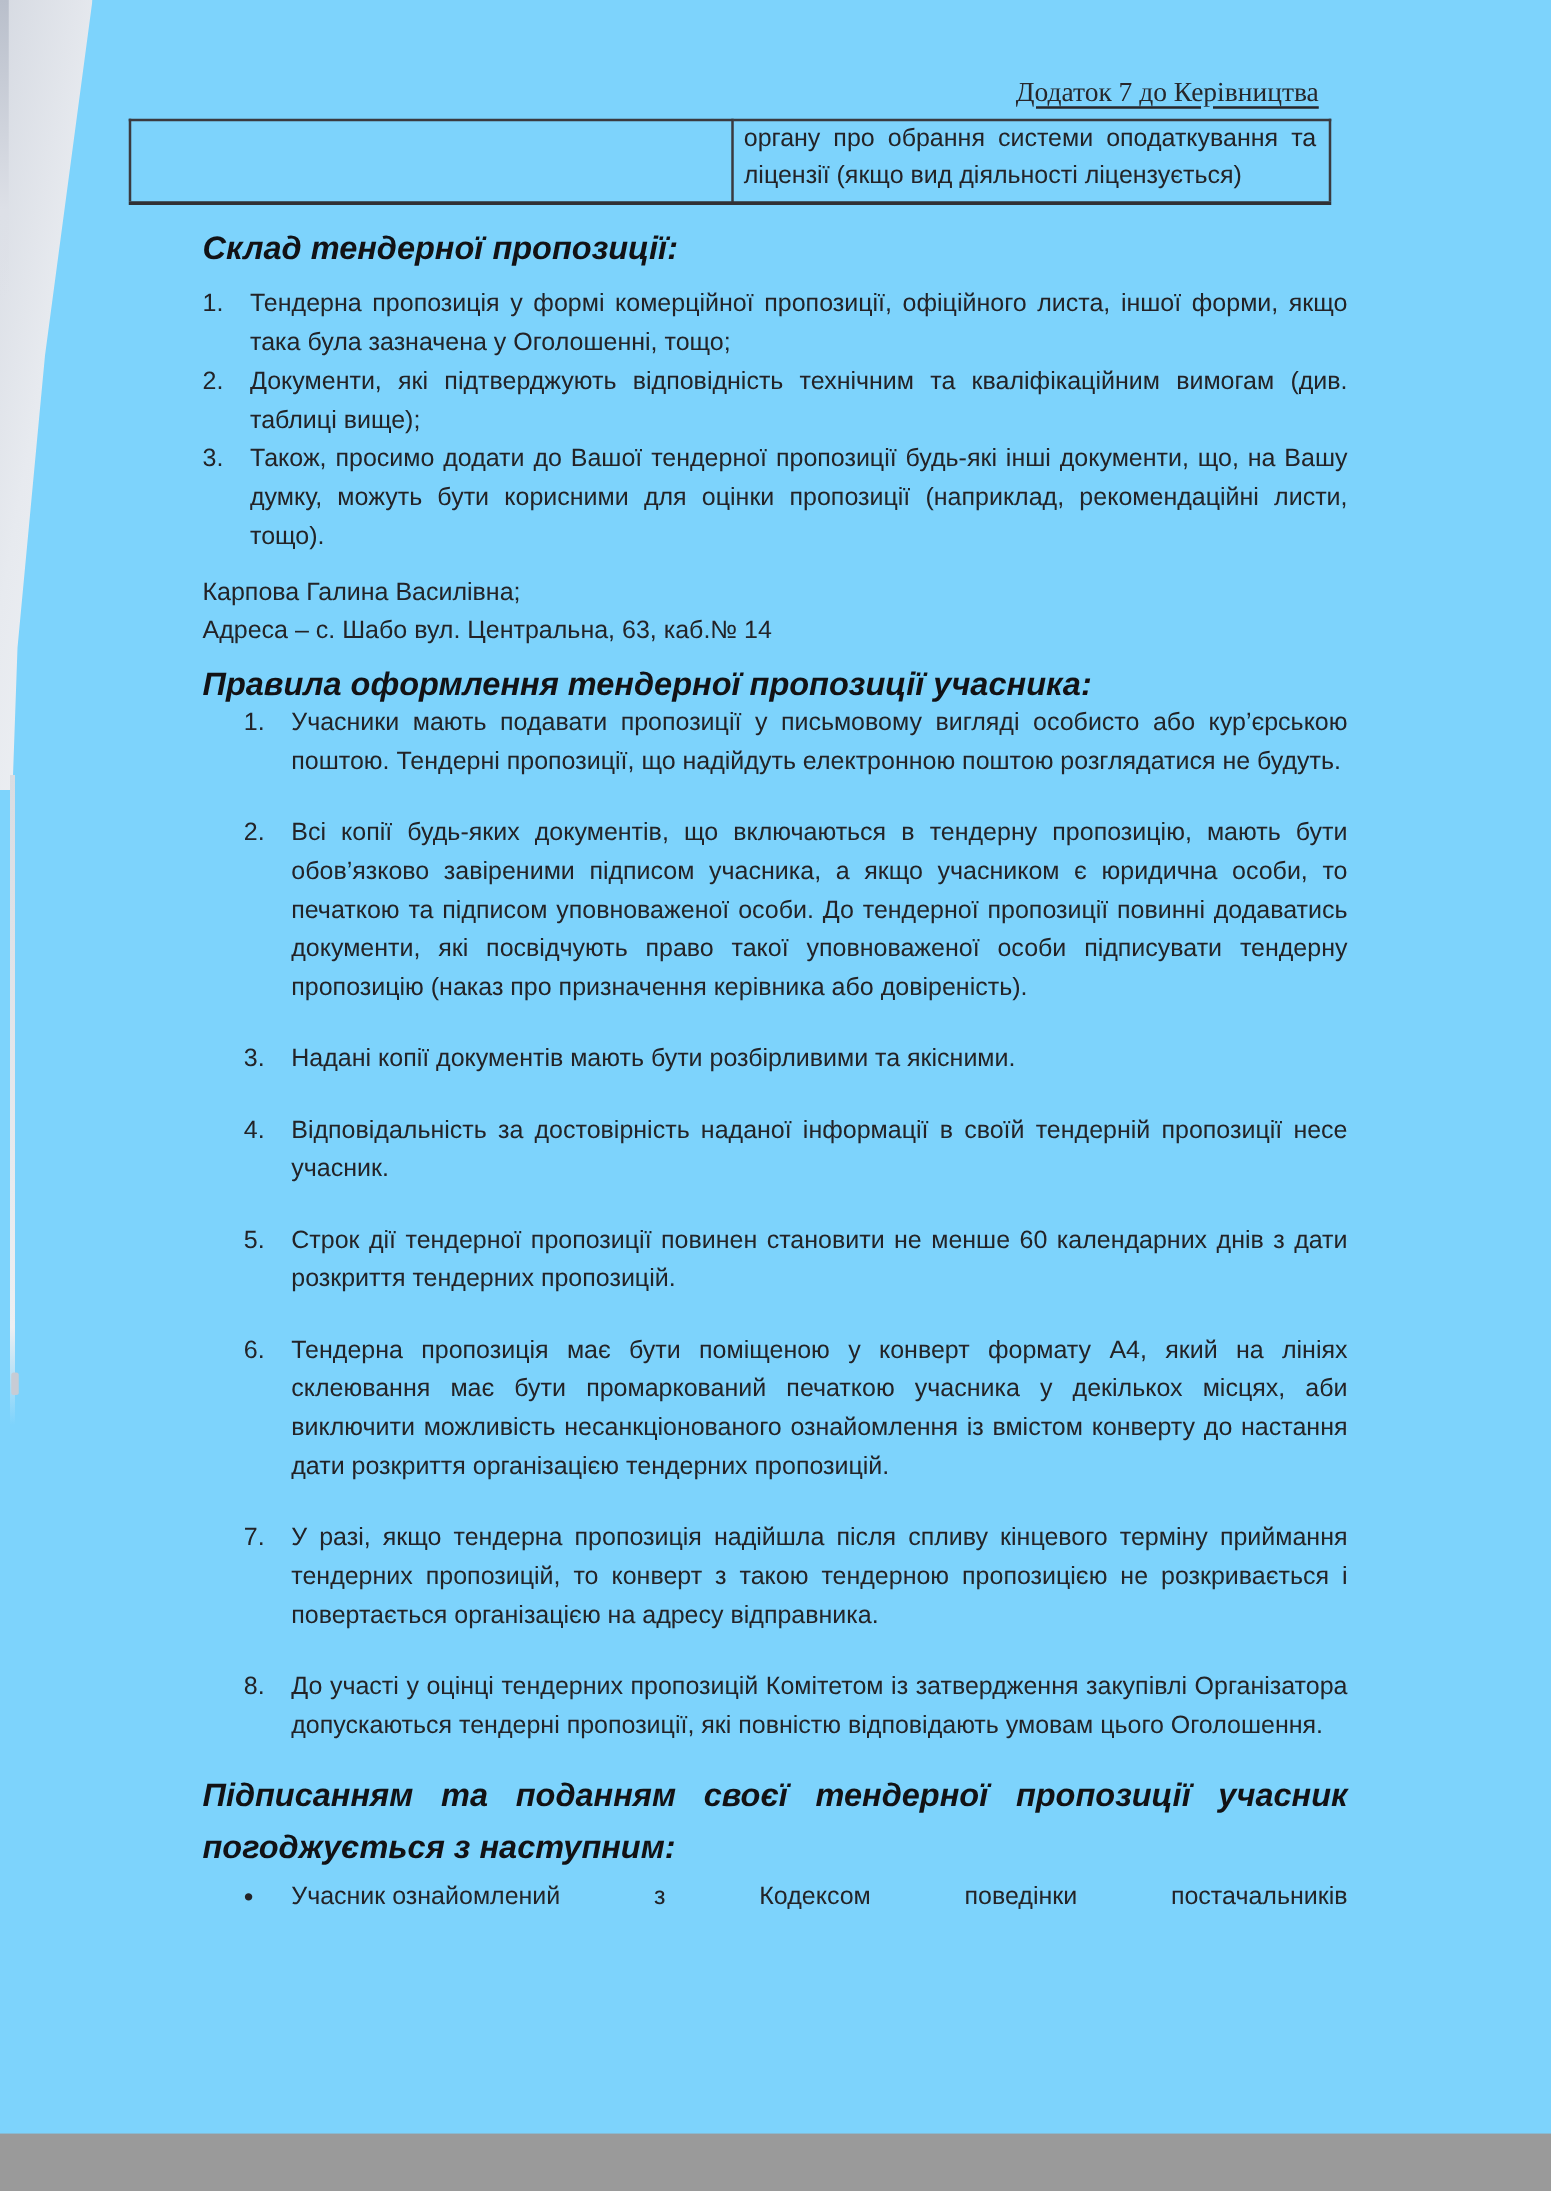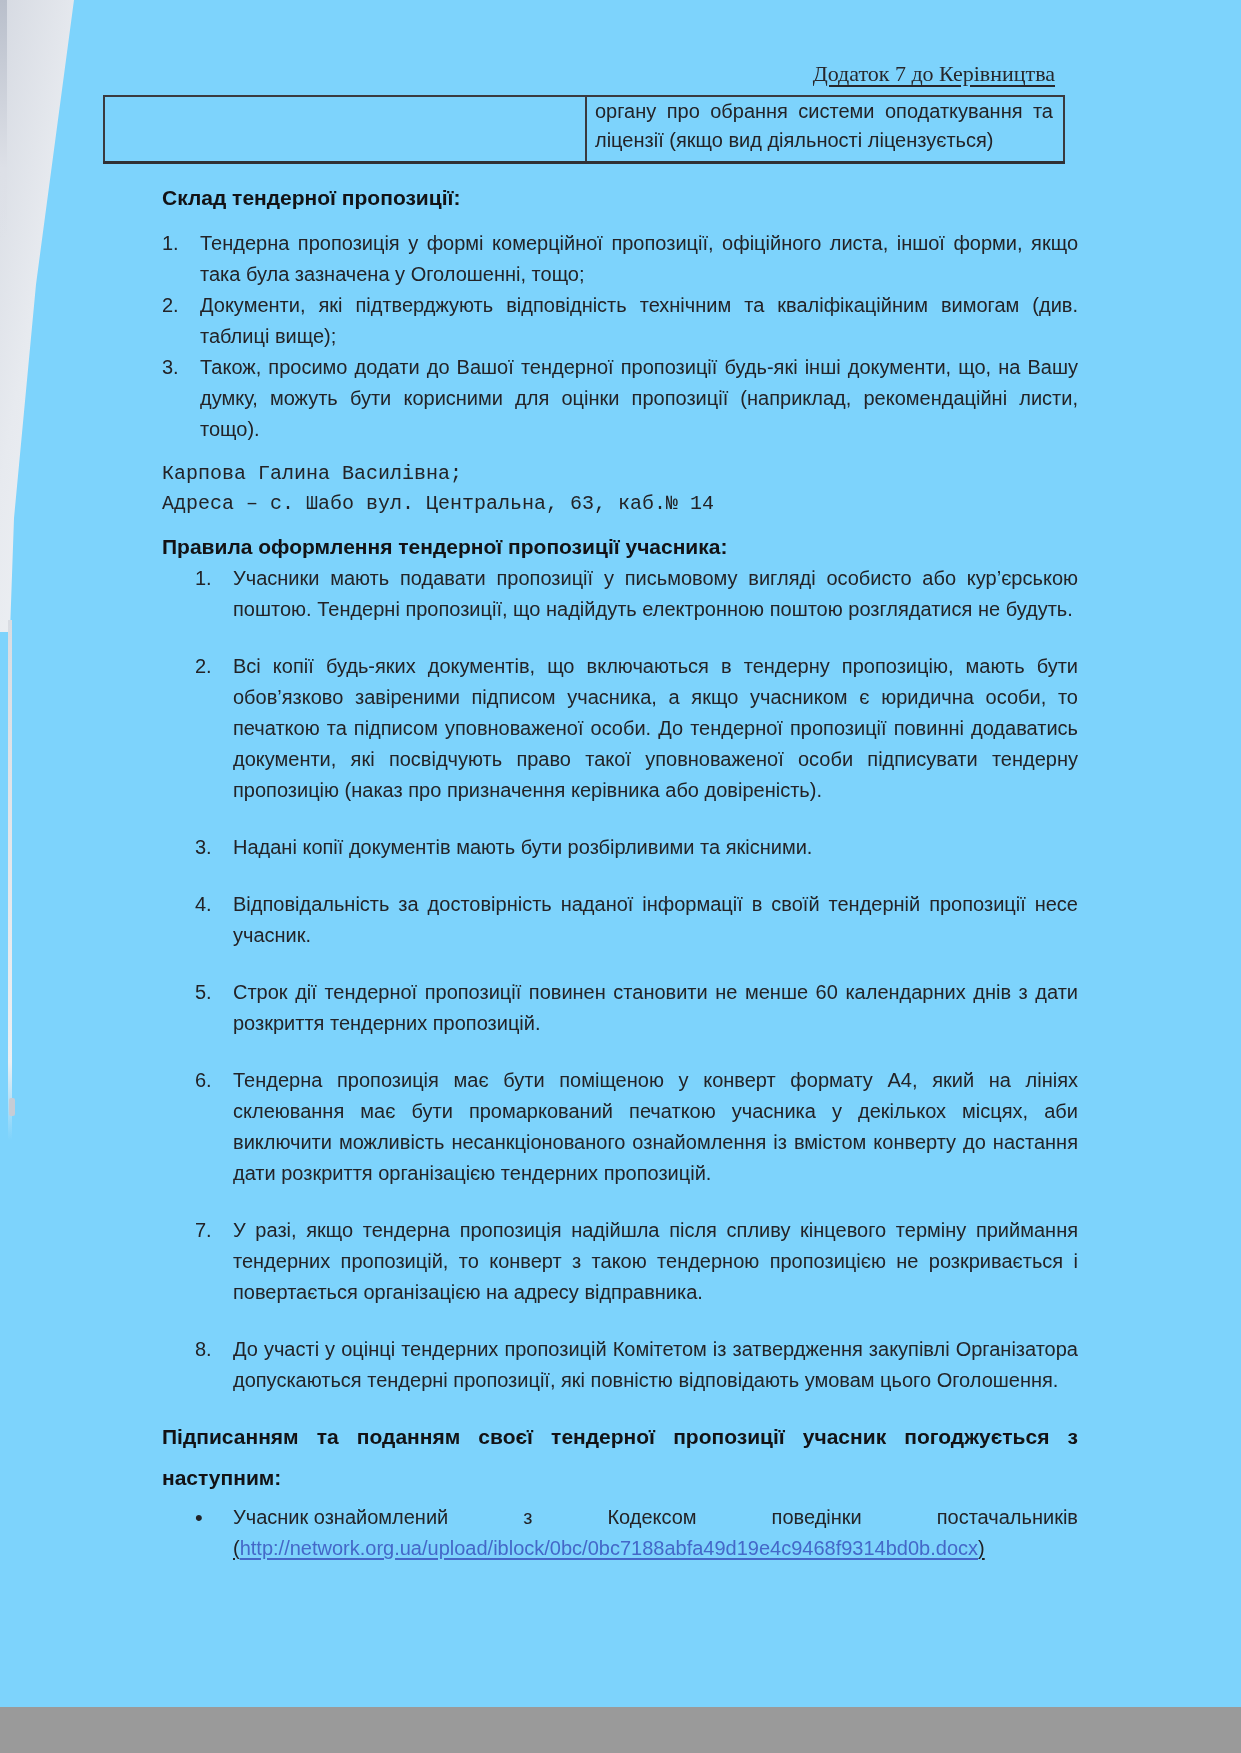--- a/index.html
+++ b/index.html
@@ -47,40 +47,40 @@
     border:2px solid #3a3a3f;
     vertical-align:top;
     font-size:20px;line-height:29px;
   }
   table.req td.cell-left{width:478px;}
   table.req td.cell-right{padding:0 10px 6px 8px;text-align:justify;}
   table.req{border-bottom:3px solid #303034;}
   
   .h-bold{
     margin:20px 163px 0 162px;
-    font-size:21px;line-height:28px;font-weight:bold;color:#121215;
+    font-size:26px;line-height:28px;font-weight:bold;color:#121215;font-style:italic;
   }
   .h-justify{text-align:justify;line-height:41px;}
   
   ol.doc-list{list-style:none;margin:16px 163px 0 162px;padding:0;}
   ol.doc-list li{
     display:grid;grid-template-columns:38px 1fr;
     font-size:20px;line-height:31px;
   }
   ol.doc-list li .li-text{text-align:justify;}
   ol.rules{margin:2px 163px 0 195px;}
   ol.rules li{margin-bottom:26px;}
   ol.rules li:last-child{margin-bottom:0;}
   
   .contact-line{
     margin:0 163px 0 162px;
     font-size:20px;line-height:30px;
   }
   .contact-wrap{margin:14px 163px 0 162px;}
-  .contact-wrap .contact-line{margin:0;font-family:Liberation Mono, monospace;}
+  .contact-wrap .contact-line{margin:0;}
   a.doc-link{color:var(--link-color,#4468c8);text-decoration:underline;text-underline-offset:3px;cursor:pointer;}
   
   .agree-list{margin:4px 163px 0 195px;padding:0;list-style:none;}
   .agree-item{display:grid;grid-template-columns:38px 1fr;font-size:20px;line-height:31px;}
   .bullet-marker::before{content:"•";font-size:22px;}
   .spread-line{display:flex;justify-content:space-between;align-items:flex-end;}
   .link-line{line-height:31px;}
   .paren{color:#222226;text-decoration:underline;text-underline-offset:3px;}
 </style>
 </head>
@@ -168,20 +168,17 @@
     <li class="agree-item">
       <span class="bullet-marker"></span>
       <span>
         <span class="spread-line">
           <span>Учасник ознайомлений</span>
           <span>з</span>
           <span>Кодексом</span>
           <span>поведінки</span>
           <span>постачальників</span>
         </span>
-        <span class="link-line">
-          <span class="paren">(</span><a class="doc-link">http://network.org.ua/upload/iblock/0bc/0bc7188abfa49d19e4c9468f9314bd0b.docx</a><span class="paren">)</span>
-        </span>
       </span>
     </li>
   </ul>
 
 </div>
 
 </body></html>

